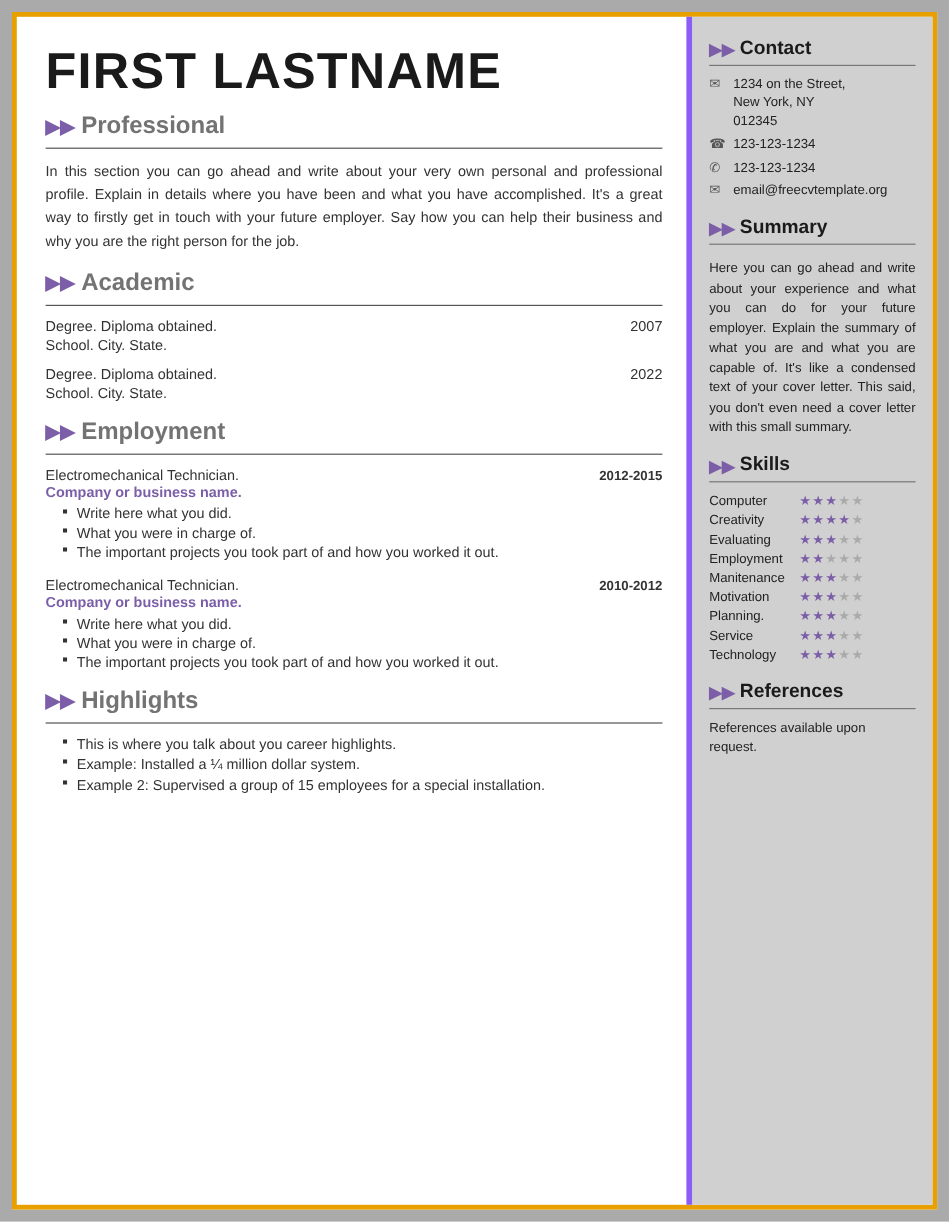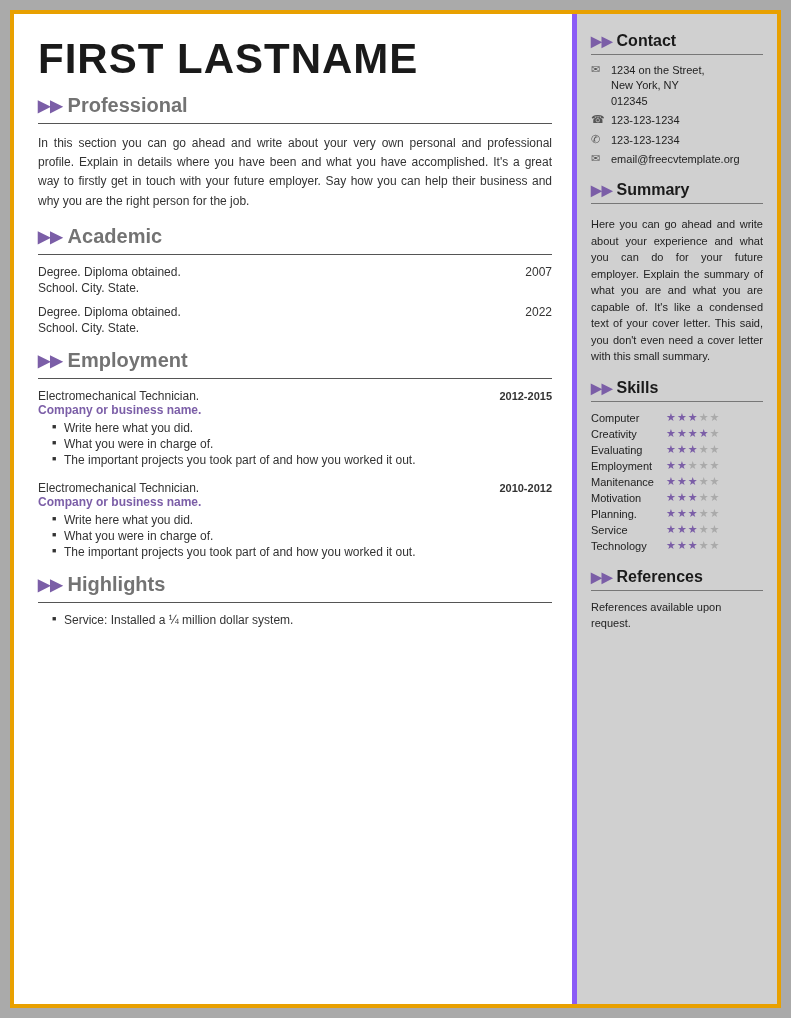--- a/index.html
+++ b/index.html
@@ -294,21 +294,23 @@
         <li>The important projects you took part of and how you worked it out.</li>
       </ul>
     </div>
 
     <div class="section-header">
       <span class="arrows">▶▶</span>
       <h2>Highlights</h2>
     </div>
     <hr class="section-divider">
     <ul class="highlights-bullets">
-      <li>Service: Installed a ¼ million dollar system.</li>
+      <li>This is where you talk about you career highlights.</li>
+      <li>Example: Installed a ¼ million dollar system.</li>
+      <li>Example 2: Supervised a group of 15 employees for a special installation.</li>
     </ul>
   </div>
 
   <div class="right-col">
 
     <div class="right-section-header">
       <span class="arrows">▶▶</span>
       <h3>Contact</h3>
     </div>
     <hr class="right-divider">

